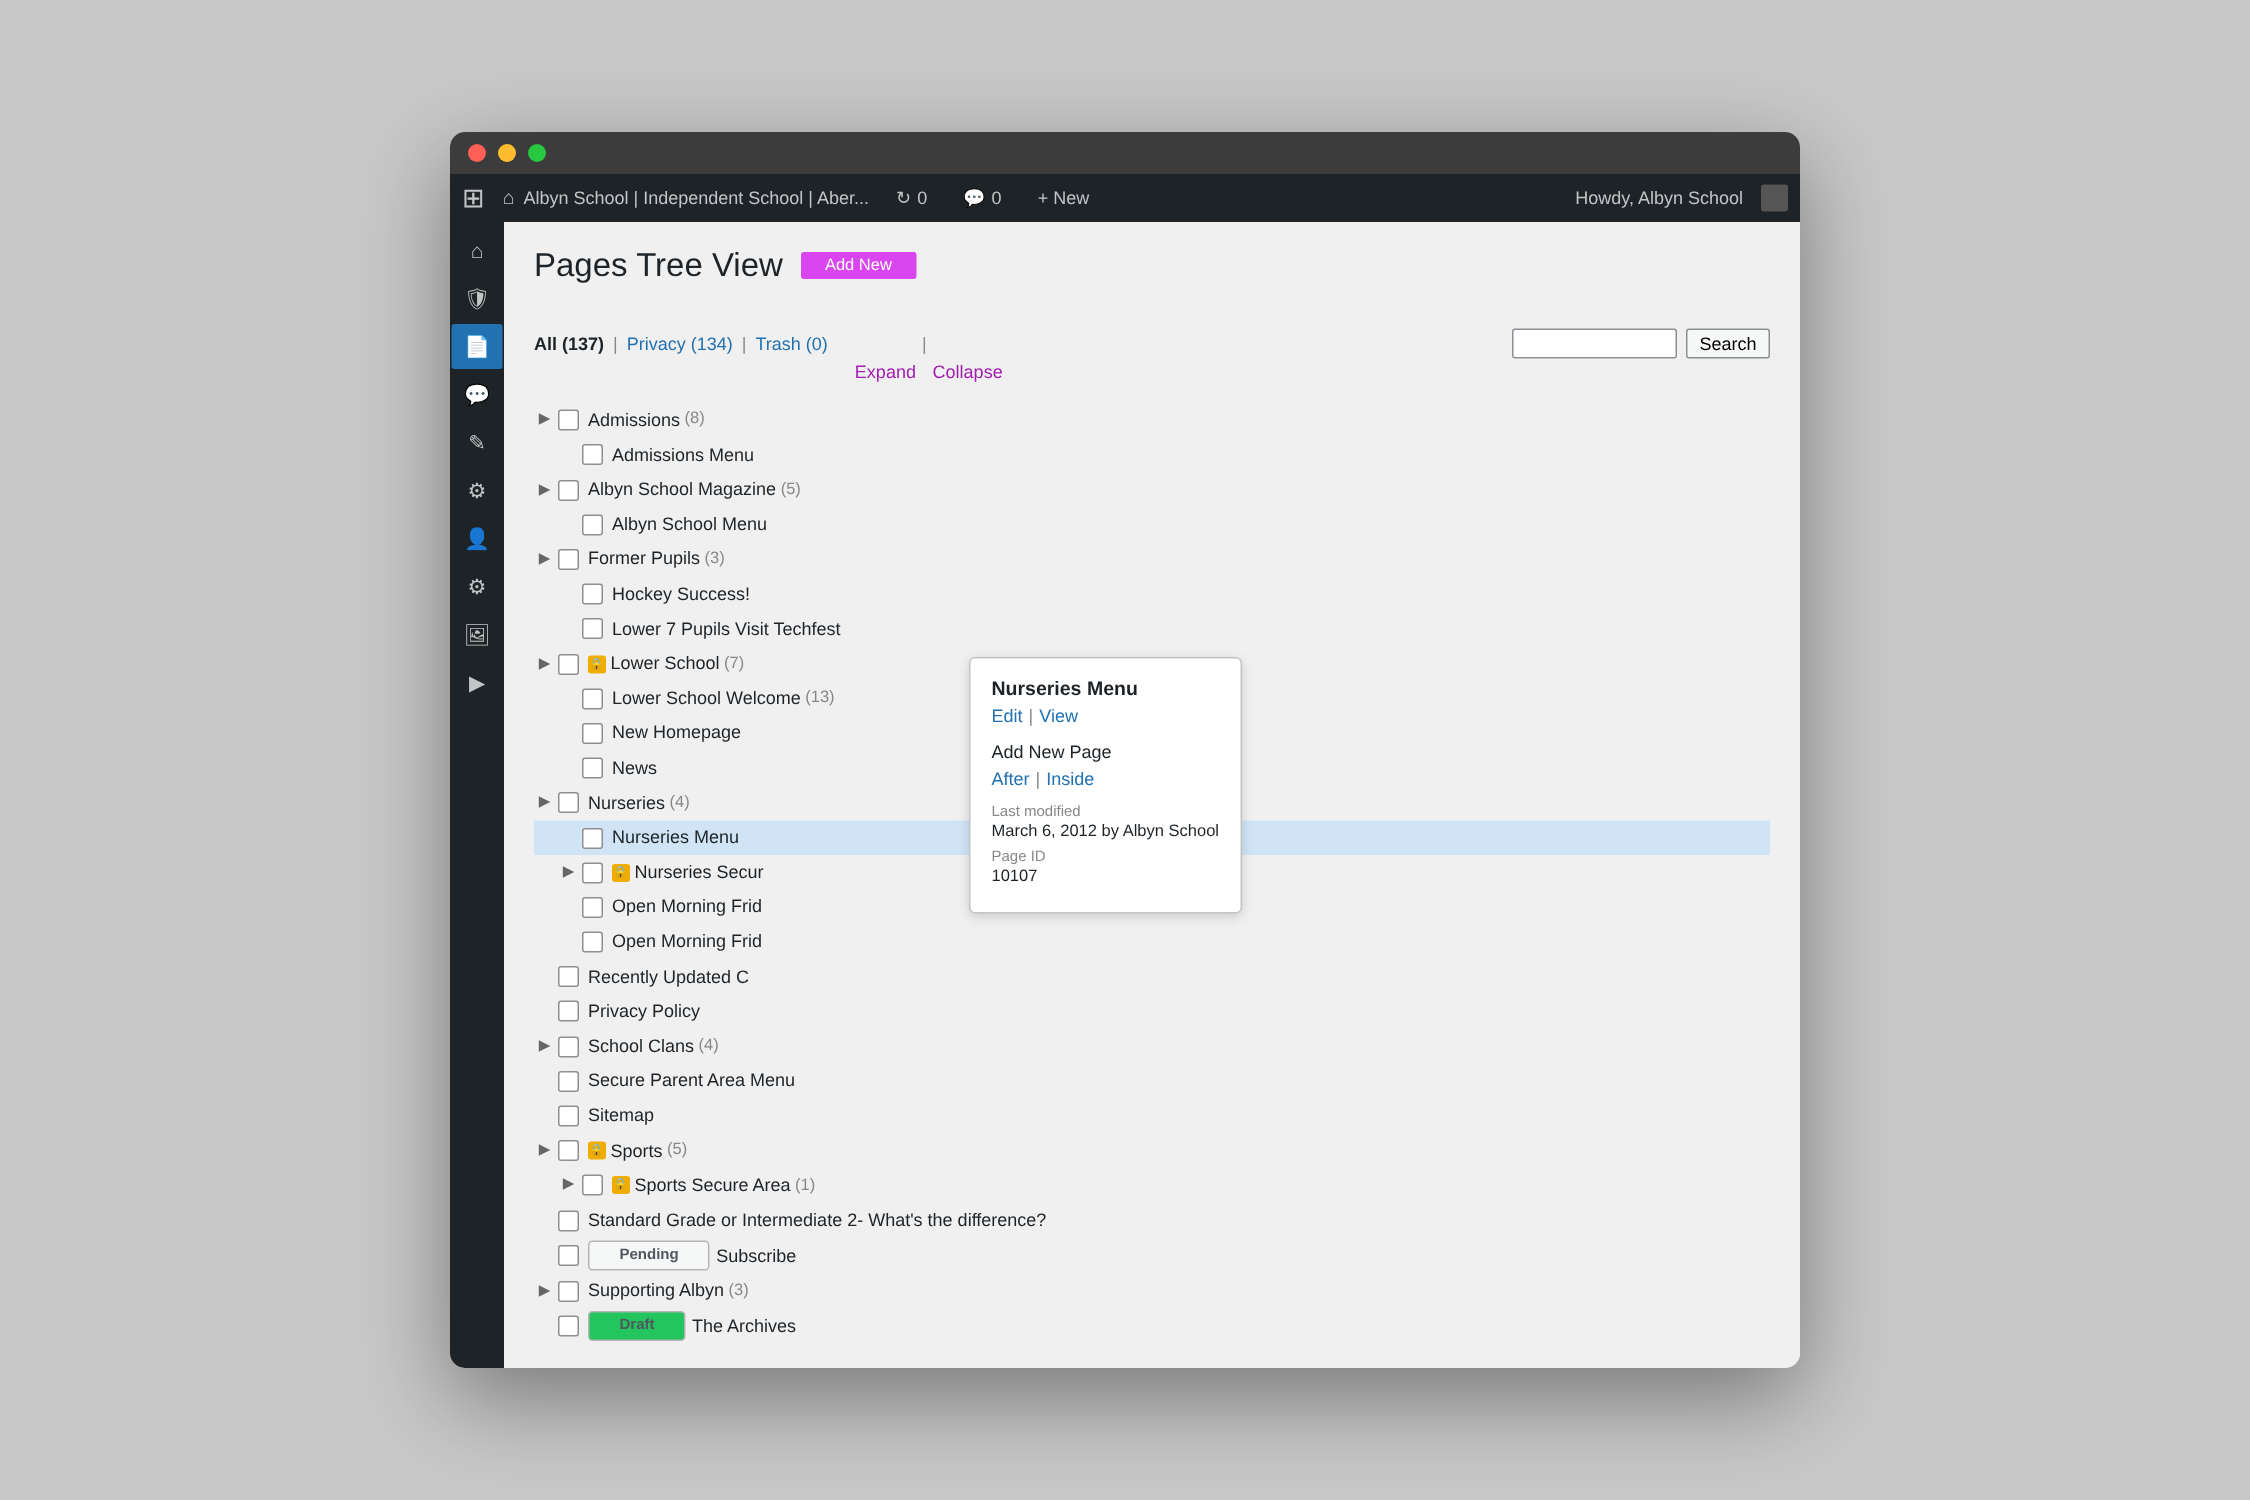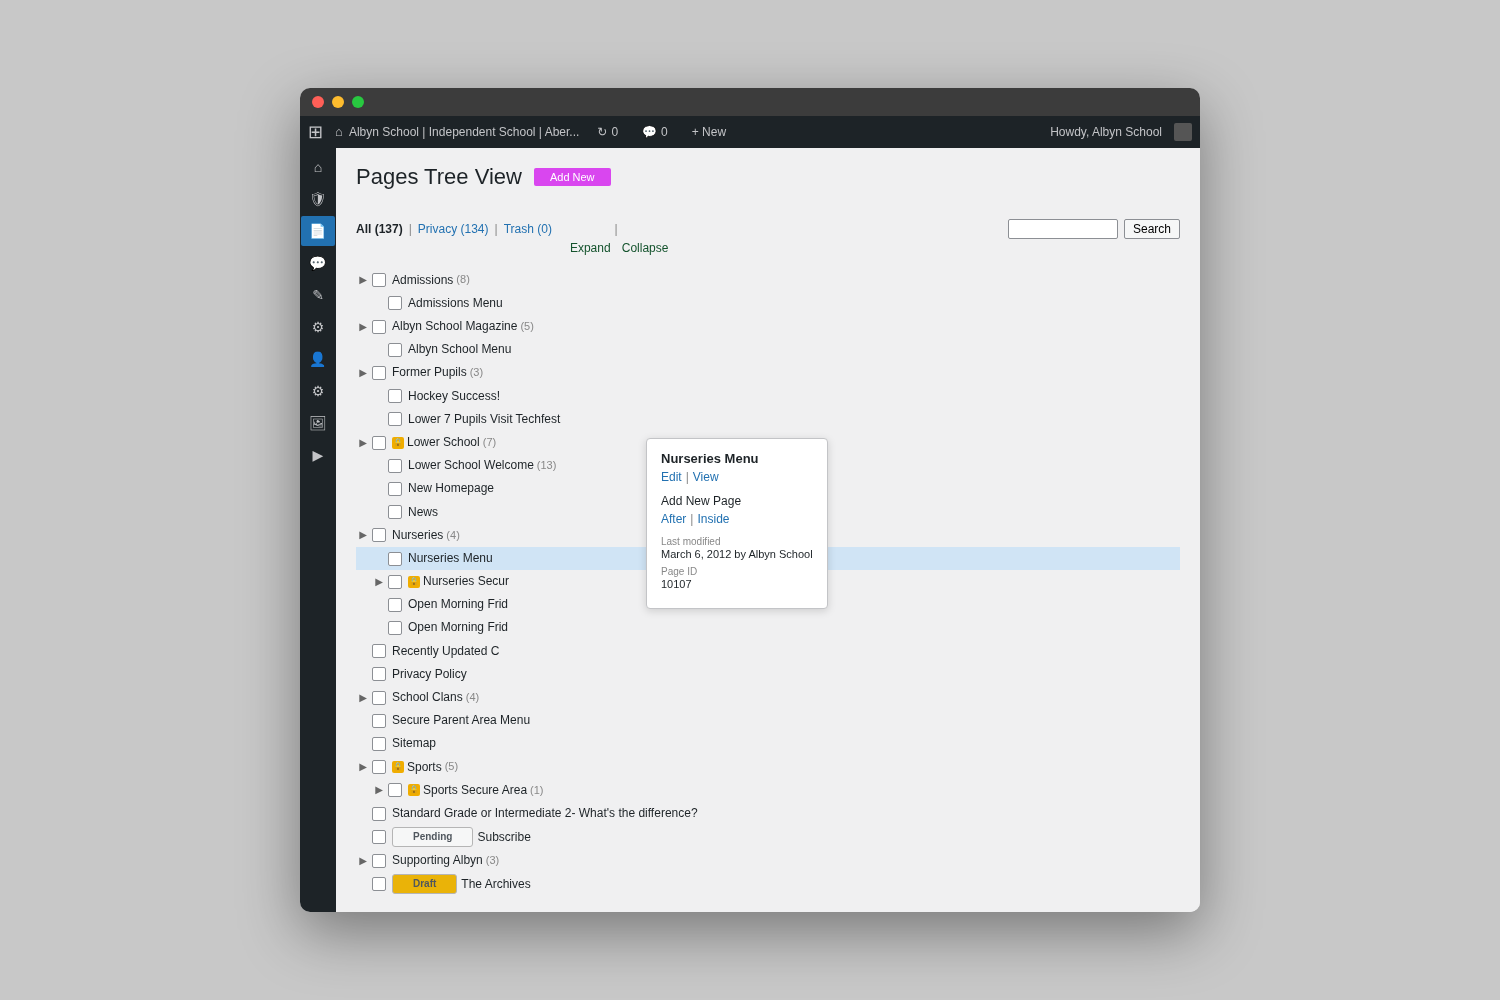--- a/index.html
+++ b/index.html
@@ -170,21 +170,21 @@
       cursor: pointer;
       border-radius: 2px;
       font-family: inherit;
     }
     .expand-collapse {
       display: flex;
       align-items: center;
       gap: 4px;
     }
     .expand-collapse a {
-      color: #14532d;
+      color: #a21caf;
       cursor: pointer;
       text-decoration: none;
       font-size: 12px;
       margin-top: 37px;
     }
 
     
     .pages-list {
       font-size: 12px;
       color: #1d2327;
@@ -246,21 +246,21 @@
     }
     .badge {
       display: inline-block;
       padding: 1px 20px;
       border-radius: 3px;
       font-size: 10px;
       font-weight: 600;
       margin-right: 4px;
     }
     .badge-pending { background: #f6f7f7; border: 1px solid #b5b5b5; color: #50575e; }
-    .badge-draft { background: #eab308; border: 1px solid #b5b5b5; color: #50575e; }
+    .badge-draft { background: #22c55e; border: 1px solid #b5b5b5; color: #50575e; }
 
     
     .tooltip-popup {
       position: absolute;
       left: 310px;
       top: 290px;
       background: #fff;
       border: 1px solid #c3c4c7;
       border-radius: 4px;
       padding: 12px 14px;

